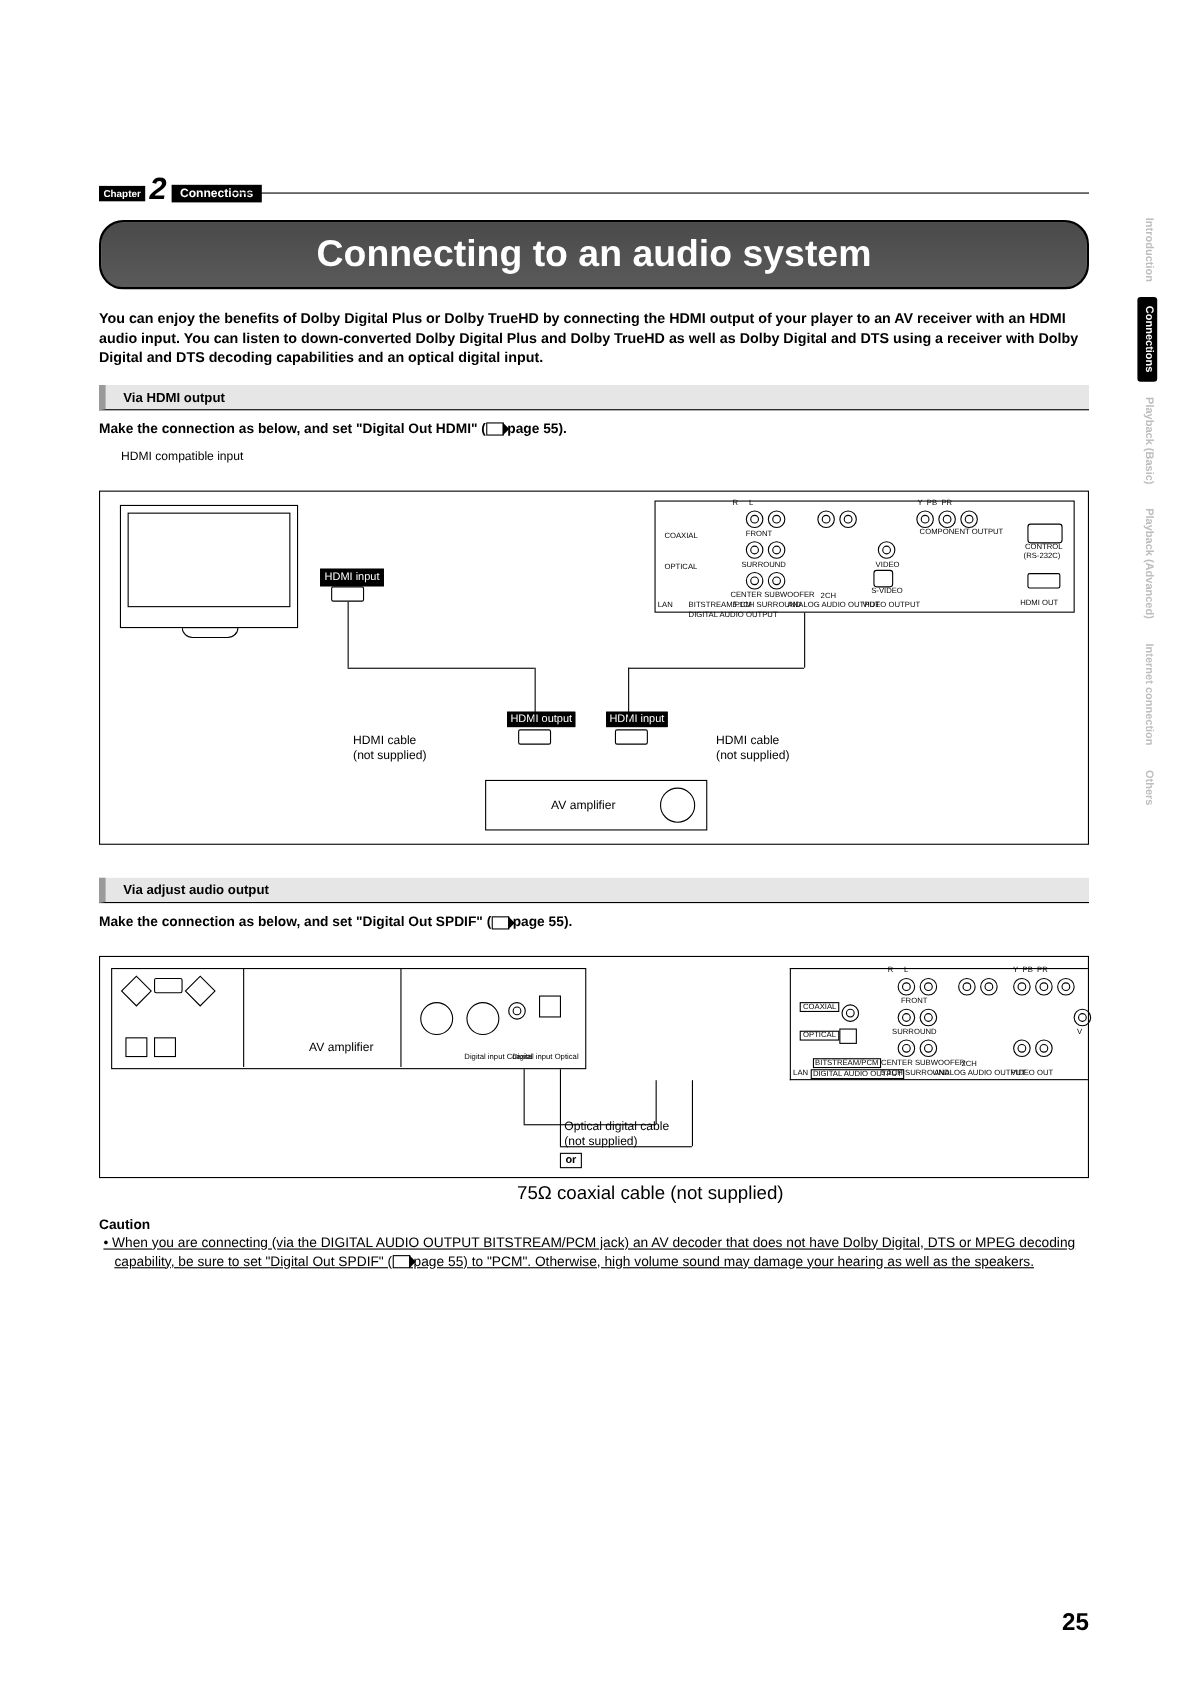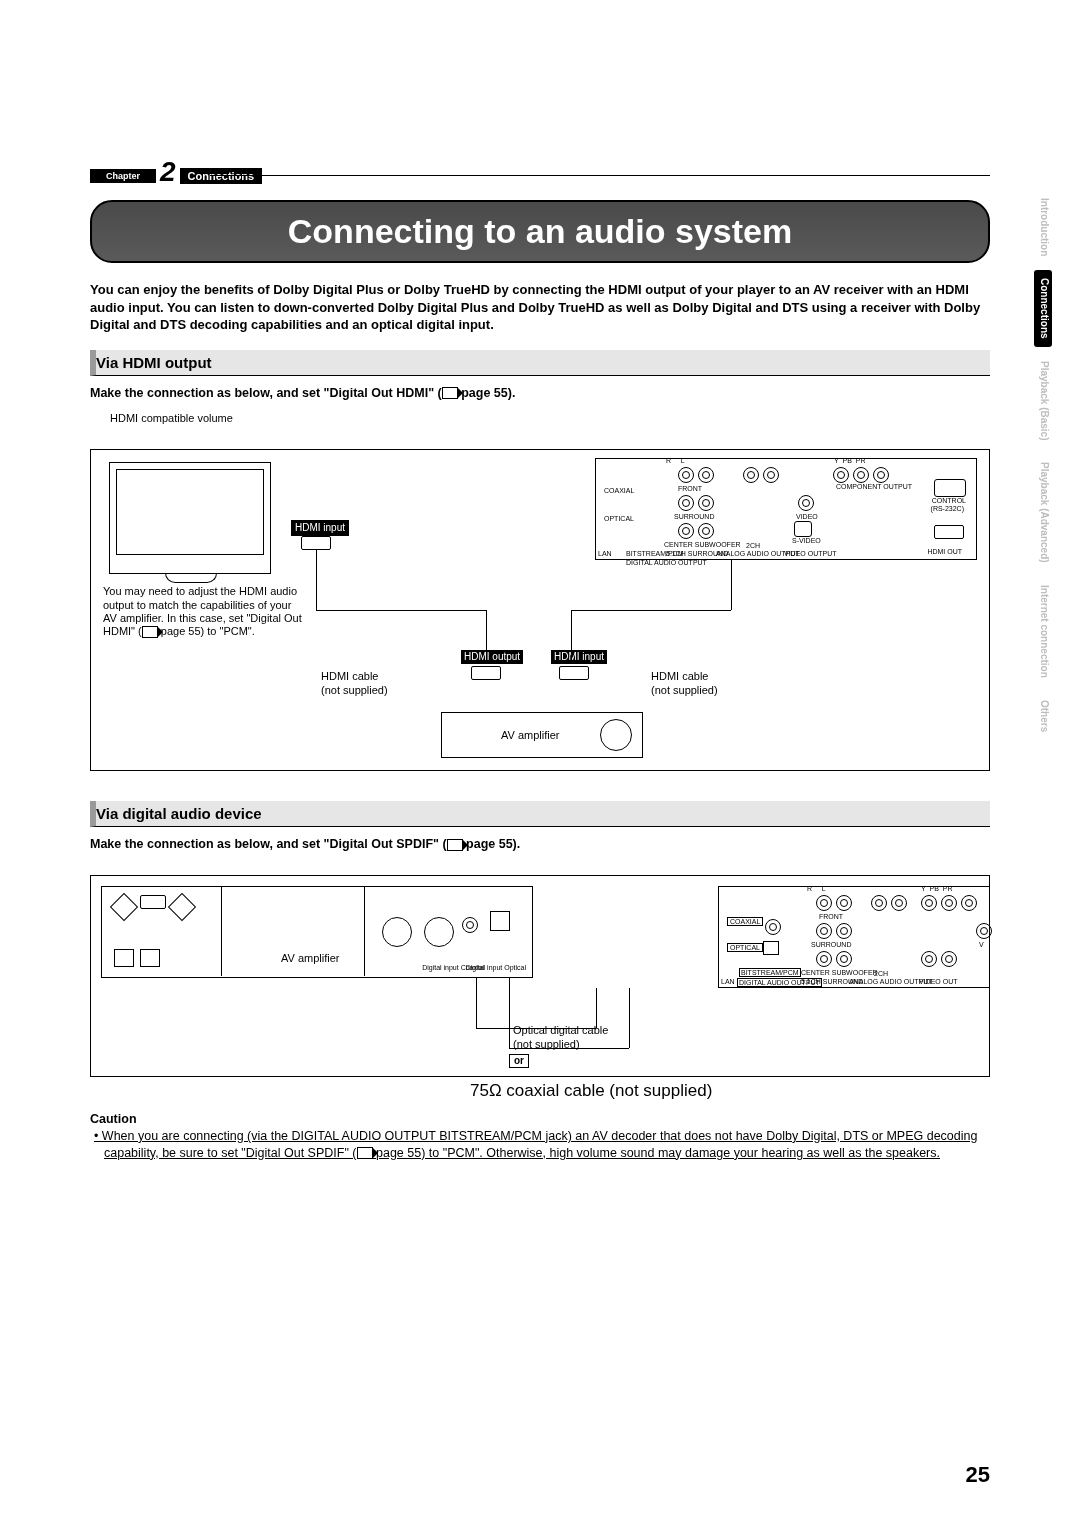--- a/index.html
+++ b/index.html
@@ -20,21 +20,21 @@
     position: absolute;
     top: 160px;
     left: 90px;
     display: flex;
     align-items: center;
   }
   .chapter-label {
     background: #000;
     color: #fff;
     font-size: 9px;
-    padding: 2px 16px;
+    padding: 2px 4px;
     font-weight: bold;
   }
   .chapter-num {
     font-size: 28px;
     font-weight: bold;
     font-style: italic;
     margin: 0 4px;
     color:#000;
     transform: translateY(-4px);
   }
@@ -68,22 +68,22 @@
     font-size: 13px;
     font-weight: bold;
     line-height: 1.35;
     margin-top: 18px;
   }
   .section-head {
     margin-top: 16px;
     background: #e6e6e6;
     border-left: 6px solid #9a9a9a;
     border-bottom: 1px solid #000;
-    padding: 4px 0;
-    font-size: 15px;
+    padding: 4px 16px;
+    font-size: 12px;
     font-weight: bold;
   }
   .instruction {
     font-size: 12.5px;
     font-weight: bold;
     margin-top: 10px;
   }
   .xref-icon{
     display:inline-block;
     width:14px;height:10px;
@@ -165,35 +165,32 @@
     <h1>Connecting to an audio system</h1>
   </div>
 
   <p class="intro">You can enjoy the benefits of Dolby Digital Plus or Dolby TrueHD by connecting the HDMI output of your player to an AV receiver with an HDMI audio input. You can listen to down-converted Dolby Digital Plus and Dolby TrueHD as well as Dolby Digital and DTS using a receiver with Dolby Digital and DTS decoding capabilities and an optical digital input.</p>
 
   <div class="section-head">Via HDMI output</div>
   <p class="instruction">
     <span>Make the connection as below, and set "Digital Out HDMI" (</span><span class="xref-icon"></span><span> page 55).</span>
   </p>
 
-  <div class="dlabel" style="position:relative;margin-top:4px;margin-left:20px;font-size:11px;">HDMI compatible volume</div>
+  <div class="dlabel" style="position:relative;margin-top:4px;margin-left:20px;font-size:11px;">HDMI compatible input</div>
 
   <div class="diagram-box">
 
     <div class="tv">
       <div class="tv-screen"></div>
       <div class="tv-stand"></div>
     </div>
 
     <div class="dlabel" style="left:200px; top:70px; border:1px solid #000; padding:1px 3px; background:#000; color:#fff;">HDMI input</div>
     <div style="position:absolute;left:210px;top:86px;"><span class="hdmi-port"></span></div>
 
-    <div class="dlabel" style="left:12px; top:135px; width:200px; font-size:11px;">
-      <span>You may need to adjust the HDMI audio output to match the capabilities of your AV amplifier. In this case, set "Digital Out HDMI" (</span><span class="xref-icon"></span><span> page 55) to "PCM".</span>
-    </div>
 
     <div class="panel">
 
       <div style="position:absolute;left:8px;top:28px;" class="tiny">COAXIAL</div>
       <div style="position:absolute;left:8px;top:56px;" class="tiny">OPTICAL</div>
       <div style="position:absolute;left:2px;bottom:2px;" class="tiny">LAN</div>
       <div style="position:absolute;left:30px;bottom:2px;" class="tiny">BITSTREAM/PCM</div>
       <div style="position:absolute;left:30px;bottom:-7px;" class="tiny">DIGITAL AUDIO OUTPUT</div>
 
       <div style="position:absolute;left:80px;top:6px;"><span class="jack"></span><span class="jack"></span></div>
@@ -243,21 +240,21 @@
     <div class="thin-line" style="left:480px;top:160px;width:1px;height:50px;"></div>
     <div class="thin-line" style="left:480px;top:160px;width:160px;height:1px;"></div>
     <div class="thin-line" style="left:640px;top:110px;width:1px;height:50px;"></div>
 
     <div class="amp">
       <div class="knob"></div>
     </div>
     <div class="dlabel" style="left:410px; bottom:28px; font-size:11px;">AV amplifier</div>
   </div>
 
-  <div class="section-head" style="margin-top:30px;">Via digital audio device</div>
+  <div class="section-head" style="margin-top:30px;">Via adjust audio output</div>
   <p class="instruction">
     <span>Make the connection as below, and set "Digital Out SPDIF" (</span><span class="xref-icon"></span><span> page 55).</span>
   </p>
 
   <div class="diagram-box small">
 
     <div style="position:absolute;left:10px;top:10px;width:430px;height:90px;border:1px solid #000;">
       <div style="position:absolute;left:12px;top:10px;width:18px;height:18px;border:1px solid #000;transform:rotate(45deg);"></div>
       <div style="position:absolute;left:70px;top:10px;width:18px;height:18px;border:1px solid #000;transform:rotate(45deg);"></div>
       <div style="position:absolute;left:38px;top:8px;width:24px;height:12px;border:1px solid #000;border-radius:2px;"></div>

